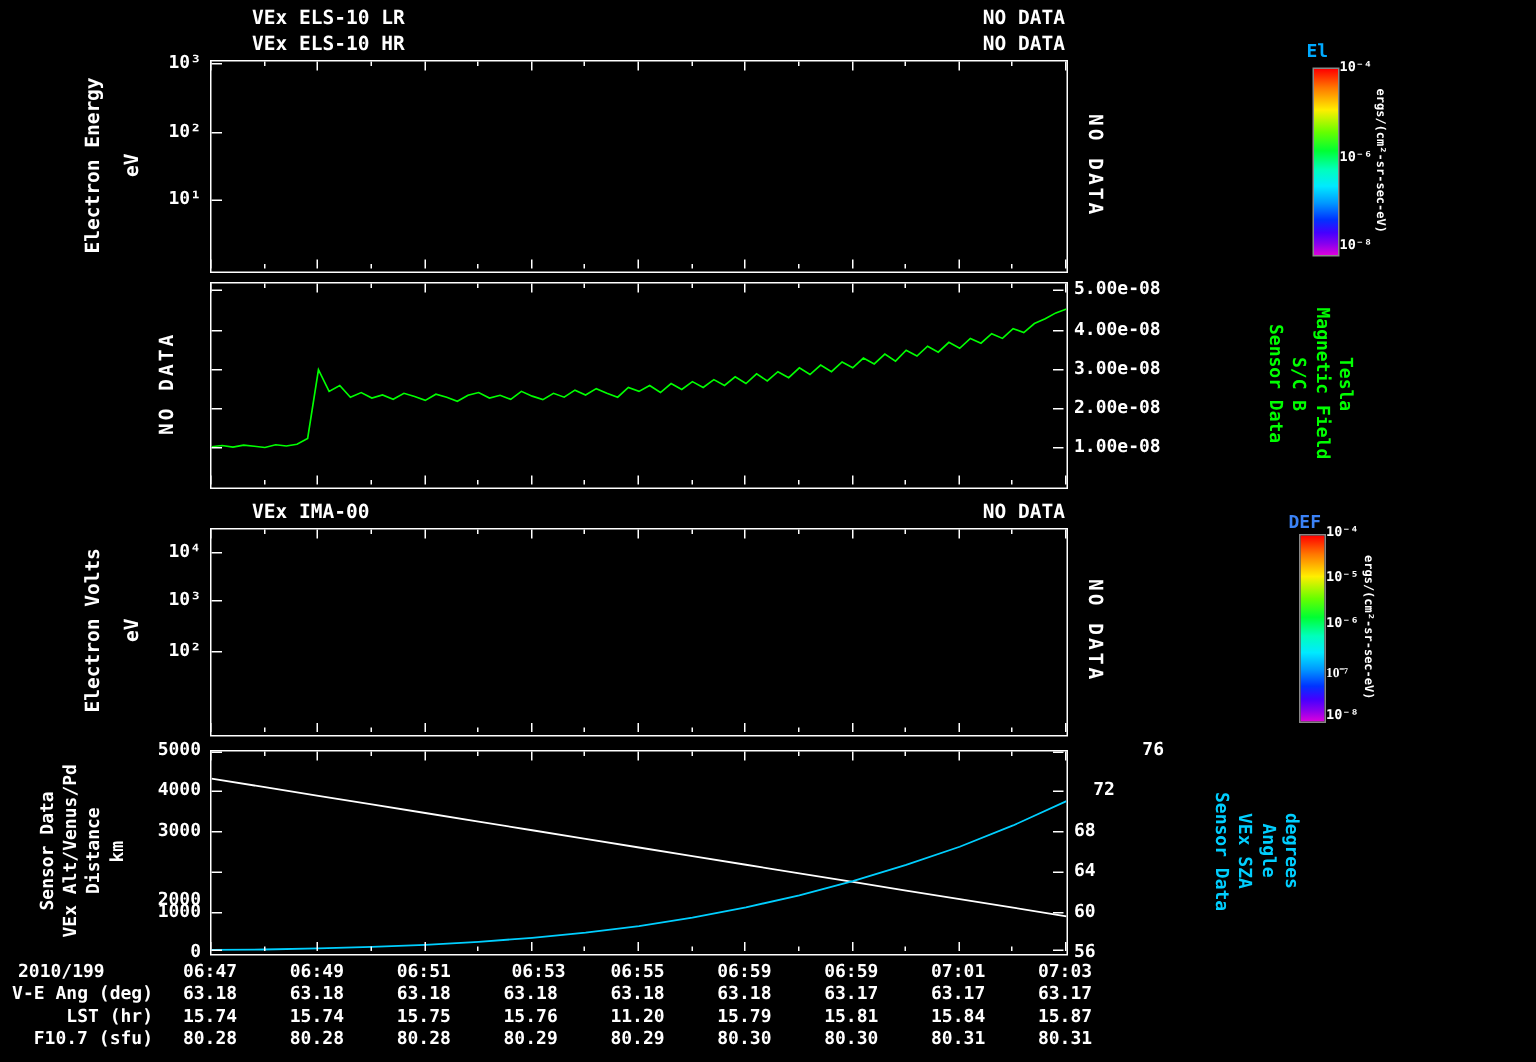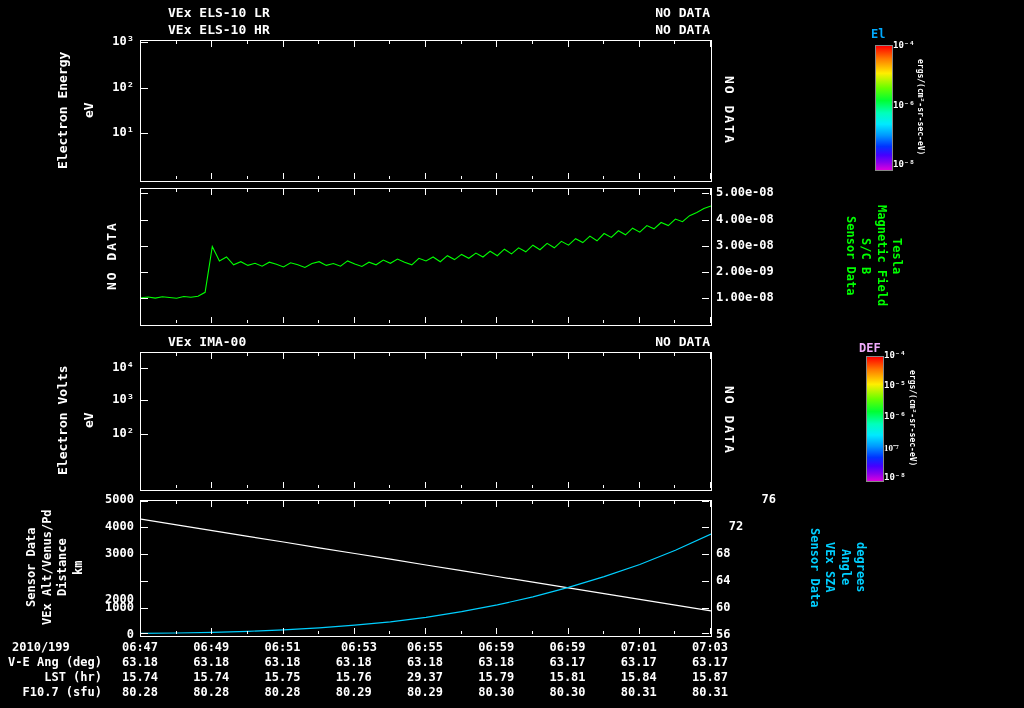--- a/index.html
+++ b/index.html
@@ -80,34 +80,34 @@
     <div>Angle</div>
     <div>degrees</div>
   </div>
 
   <div class="tick" style="left:12px;top:640px;">2010/199</div>
 
   <div class="cbtitle" style="left: 871px; top: 27px; color: rgb(0, 170, 255);">El</div>
   <div class="cbar" style="left:875px;top:45px;width:16px;height:124px;"></div>
   <div class="vdown cbunit" style="left:916px;top:45px;height:124px;width:12px;">ergs/(cm²-sr-sec-eV)</div>
 
-  <div class="cbtitle" style="left: 859px; top: 341px; color: #f0abfc;">DEF</div>
+  <div class="cbtitle" style="left: 859px; top: 341px; color: #3b82f6;">DEF</div>
   <div class="cbar" style="left:866px;top:356px;width:16px;height:124px;"></div>
   <div class="vdown cbunit" style="left:908px;top:356px;height:124px;width:12px;">ergs/(cm²-sr-sec-eV)</div>
 
 <div class="tick" style="left: 68px; top: 34px; width: 66px; text-align: right;">10³</div>
     <div class="tick" style="left: 68px; top: 80px; width: 66px; text-align: right;">10²</div>
     <div class="tick" style="left: 68px; top: 125px; width: 66px; text-align: right;">10¹</div>
     <div class="tick" style="left: 68px; top: 360px; width: 66px; text-align: right;">10⁴</div>
     <div class="tick" style="left: 68px; top: 392px; width: 66px; text-align: right;">10³</div>
     <div class="tick" style="left: 68px; top: 426px; width: 66px; text-align: right;">10²</div>
     <div class="tick" style="left: 716px; top: 185px; width: 80px; text-align: left;">5.00e-08</div>
     <div class="tick" style="left: 716px; top: 212px; width: 80px; text-align: left;">4.00e-08</div>
     <div class="tick" style="left: 716px; top: 238px; width: 80px; text-align: left;">3.00e-08</div>
-    <div class="tick" style="left: 716px; top: 264px; width: 80px; text-align: left;">2.00e-09</div>
+    <div class="tick" style="left: 716px; top: 264px; width: 80px; text-align: left;">2.00e-08</div>
     <div class="tick" style="left: 716px; top: 290px; width: 80px; text-align: left;">1.00e-08</div>
     <div class="tick" style="left: 68px; top: 492px; width: 66px; text-align: right;">5000</div>
     <div class="tick" style="left: 68px; top: 519px; width: 66px; text-align: right;">4000</div>
     <div class="tick" style="left: 68px; top: 546px; width: 66px; text-align: right;">3000</div>
     <div class="tick" style="left: 68px; top: 592px; width: 66px; text-align: right;">2000</div>
     <div class="tick" style="left: 68px; top: 600px; width: 66px; text-align: right;">1000</div>
     <div class="tick" style="left: 68px; top: 627px; width: 66px; text-align: right;">0</div>
     <div class="tick" style="left: 736px; top: 492px; width: 40px; text-align: right;">76</div>
     <div class="tick" style="left: 716px; top: 519px; width: 40px; text-align: center;">72</div>
     <div class="tick" style="left: 716px; top: 546px; width: 40px; text-align: left;">68</div>
@@ -131,21 +131,21 @@
     <div class="tick" style="left: 398px; top: 655px; width: 54px; text-align: center;">63.18</div>
     <div class="tick" style="left: 469.25px; top: 655px; width: 54px; text-align: center;">63.18</div>
     <div class="tick" style="left: 540.5px; top: 655px; width: 54px; text-align: center;">63.17</div>
     <div class="tick" style="left: 611.75px; top: 655px; width: 54px; text-align: center;">63.17</div>
     <div class="tick" style="left: 683px; top: 655px; width: 54px; text-align: center;">63.17</div>
     <div class="tick" style="left: 0px; top: 670px; width: 102px; text-align: right;">LST (hr)</div>
     <div class="tick" style="left: 113px; top: 670px; width: 54px; text-align: center;">15.74</div>
     <div class="tick" style="left: 184.25px; top: 670px; width: 54px; text-align: center;">15.74</div>
     <div class="tick" style="left: 255.5px; top: 670px; width: 54px; text-align: center;">15.75</div>
     <div class="tick" style="left: 326.75px; top: 670px; width: 54px; text-align: center;">15.76</div>
-    <div class="tick" style="left: 398px; top: 670px; width: 54px; text-align: center;">29.37</div>
+    <div class="tick" style="left: 398px; top: 670px; width: 54px; text-align: center;">11.20</div>
     <div class="tick" style="left: 469.25px; top: 670px; width: 54px; text-align: center;">15.79</div>
     <div class="tick" style="left: 540.5px; top: 670px; width: 54px; text-align: center;">15.81</div>
     <div class="tick" style="left: 611.75px; top: 670px; width: 54px; text-align: center;">15.84</div>
     <div class="tick" style="left: 683px; top: 670px; width: 54px; text-align: center;">15.87</div>
     <div class="tick" style="left: 0px; top: 685px; width: 102px; text-align: right;">F10.7 (sfu)</div>
     <div class="tick" style="left: 113px; top: 685px; width: 54px; text-align: center;">80.28</div>
     <div class="tick" style="left: 184.25px; top: 685px; width: 54px; text-align: center;">80.28</div>
     <div class="tick" style="left: 255.5px; top: 685px; width: 54px; text-align: center;">80.28</div>
     <div class="tick" style="left: 326.75px; top: 685px; width: 54px; text-align: center;">80.29</div>
     <div class="tick" style="left: 398px; top: 685px; width: 54px; text-align: center;">80.29</div>

